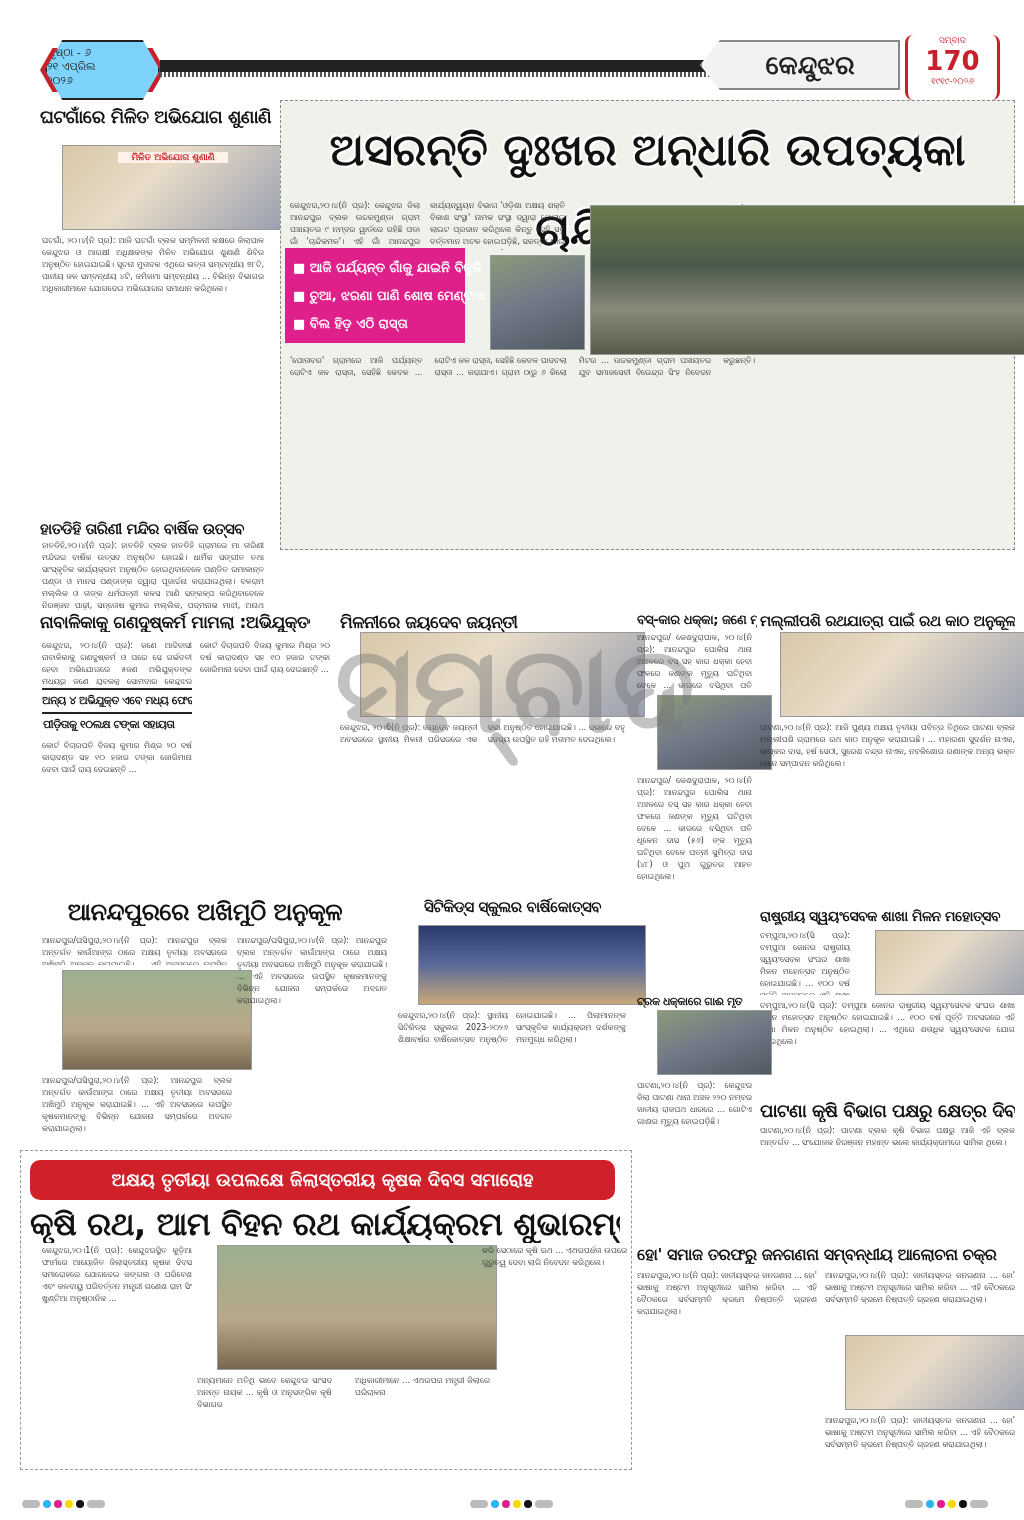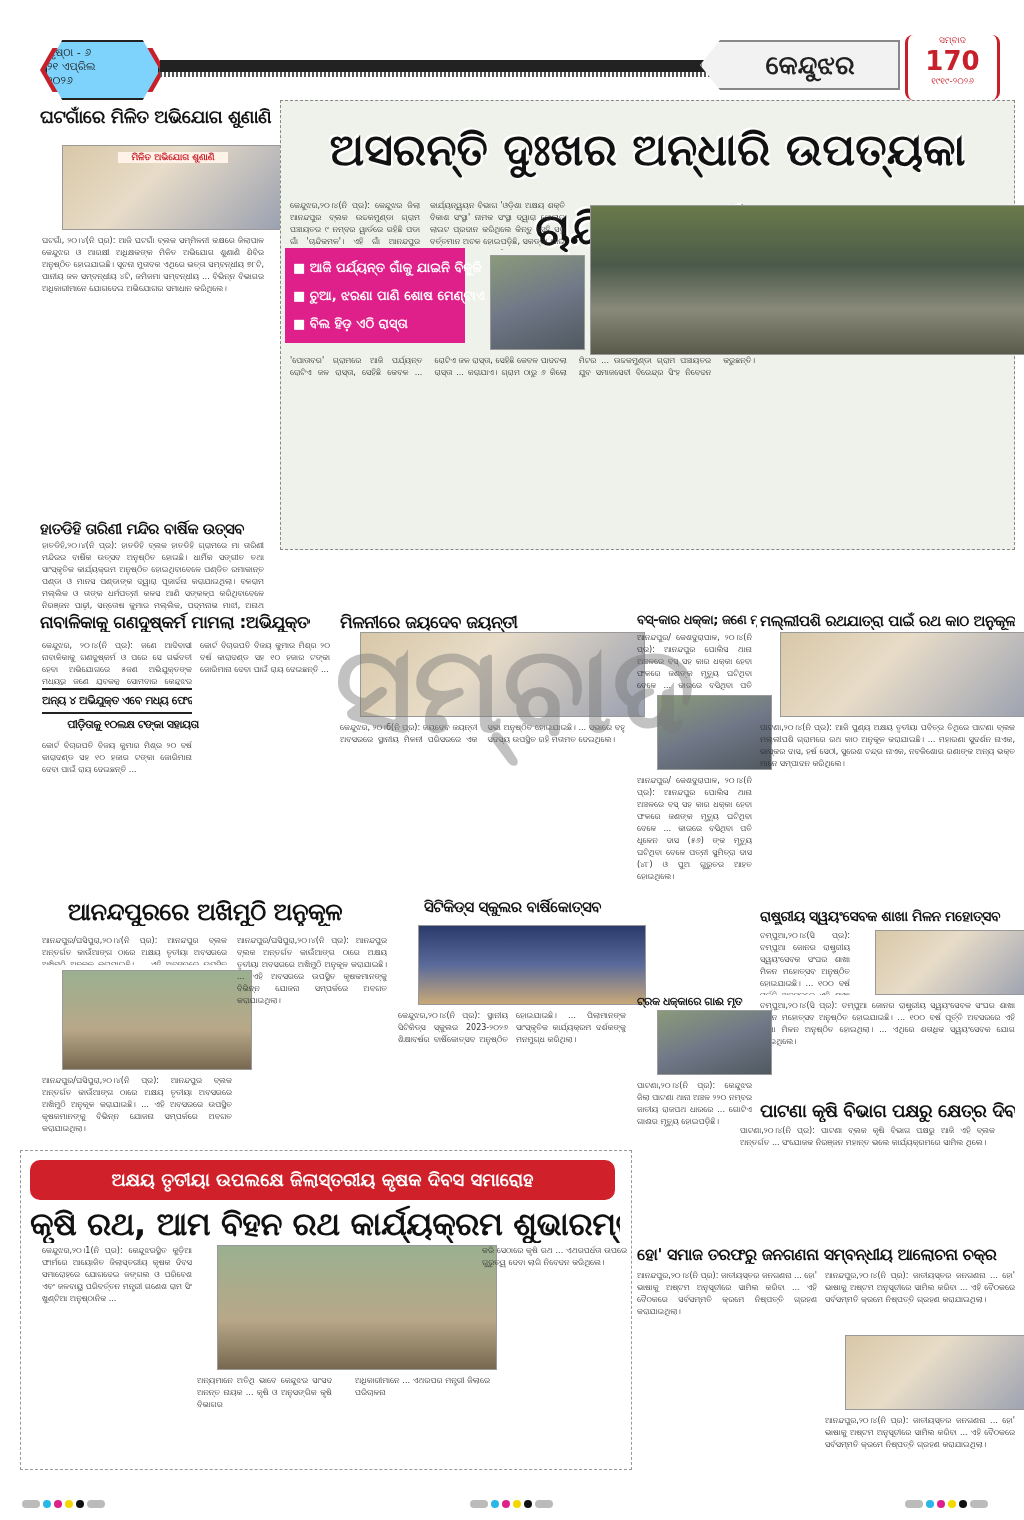--- a/index.html
+++ b/index.html
@@ -76,21 +76,21 @@
   <span>ରୋଟିଏ ଜଳ ରାସ୍ତା, ସେହିଛି କେବଳ ପାଦଚଲା ରାସ୍ତା ...</span>
   <span>କରାଯାଏ। ଗ୍ରାମ ଠାରୁ ୬ କିଲୋ ମିଟର ...</span>
   <span>ଉଚ୍ଚକମୁଣ୍ଡା ଗ୍ରାମ ପଞ୍ଚାୟତର ଯୁବ ସମାଜସେବୀ ବିରେନ୍ଦ୍ର ସିଂହ ନିବେଦନ କରୁଛନ୍ତି।</span>
 </div>
 
 <div class="abs hl" style="left:40px;top:612px;width:270px;font-size:17px;">ନାବାଳିକାକୁ ଗଣଦୁଷ୍କର୍ମ ମାମଲା :ଅଭିଯୁକ୍ତକୁ ୨୦ବର୍ଷ କାରାଦଣ୍ଡ</div>
 <div class="abs body-text" style="left:42px;top:640px;width:150px;height:45px;">କେନ୍ଦୁଝର, ୨୦।୪(ନି ପ୍ର): ଜଣେ ଆଦିବାସୀ ନାବାଳିକାକୁ ଗଣଦୁଷ୍କର୍ମ ଓ ପରେ ସେ ଗର୍ଭବତୀ ହେବା ଅଭିଯୋଗରେ ୫ଜଣ ଅଭିଯୁକ୍ତଙ୍କ ମଧ୍ୟରୁ ଜଣେ ଯୁବକକୁ ସୋମବାର କେନ୍ଦୁଝର ଅତିରିକ୍ତ ଜିଲା ଓ ଦୌରାଜଜ ତଥା ପାଷ୍ଟୋକ</div>
 <div class="abs divider" style="left:42px;top:688px;width:150px;"></div>
 <div class="abs hl" style="left:42px;top:694px;width:150px;font-size:11px;text-align:center;">ଅନ୍ୟ ୪ ଅଭିଯୁକ୍ତ ଏବେ ମଧ୍ୟ ଫେରାର</div>
 <div class="abs divider" style="left:42px;top:712px;width:150px;"></div>
-<div class="abs hl" style="left:58px;top:718px;width:150px;font-size:11px;text-align:center;">ପୀଡ଼ିତାକୁ ୧୦ଲକ୍ଷ ଟଙ୍କା ସହାୟତା</div>
+<div class="abs hl" style="left:43px;top:718px;width:150px;font-size:11px;">ପୀଡ଼ିତାକୁ ୧୦ଲକ୍ଷ ଟଙ୍କା ସହାୟତା</div>
 <div class="abs body-text" style="left:42px;top:740px;width:150px;height:150px;">କୋର୍ଟ ବିଚାରପତି ବିଜୟ କୁମାର ମିଶ୍ର ୨୦ ବର୍ଷ କାରାଦଣ୍ଡ ସହ ୧୦ ହଜାର ଟଙ୍କା ଜୋରିମାନା ଦେବା ପାଇଁ ରାୟ ଦେଇଛନ୍ତି ...</div>
 <div class="abs body-text" style="left:200px;top:640px;width:130px;height:250px;">କୋର୍ଟ ବିଚାରପତି ବିଜୟ କୁମାର ମିଶ୍ର ୨୦ ବର୍ଷ କାରାଦଣ୍ଡ ସହ ୧୦ ହଜାର ଟଙ୍କା ଜୋରିମାନା ଦେବା ପାଇଁ ରାୟ ଦେଇଛନ୍ତି ...</div>
 
 <div class="abs hl" style="left:340px;top:612px;width:290px;font-size:17px;">ମିଳନୀରେ ଜୟଦେବ ଜୟନ୍ତୀ</div>
 <div class="abs photo people" style="left:340px;top:632px;width:285px;height:85px;"></div>
 <div class="abs body-text" style="left:340px;top:722px;width:285px;height:160px;column-count:2;column-gap:10px;">କେନ୍ଦୁଝର, ୨୦।6(ନି ପ୍ର): ଜୟଦେବ ଜୟନ୍ତୀ ଅବସରରେ ସ୍ଥାନୀୟ ମିଳନୀ ପରିସରରେ ଏକ ସଭା ଅନୁଷ୍ଠିତ ହୋଇଯାଇଛି। ... ସଭାରେ ବହୁ ସଦସ୍ୟ ଉପସ୍ଥିତ ରହି ମତାମତ ଦେଇଥିଲେ।</div>
 
 <div class="abs hl" style="left:637px;top:612px;width:120px;font-size:13px;">ବସ୍-କାର ଧକ୍କା; ଜଣେ ମୃତ</div>
 <div class="abs body-text" style="left:637px;top:632px;width:115px;height:60px;">ଆନନ୍ଦପୁର/ କେଶଦୁରାପାଳ, ୨୦।୪(ନି ପ୍ର): ଆନନ୍ଦପୁର ପୋଲିସ ଥାନା ଅଞ୍ଚଳରେ ବସ୍ ସହ କାର ଧକ୍କା ହେବା ଫଳରେ ଜଣଙ୍କ ମୃତ୍ୟୁ ଘଟିଥିବା ବେଳେ ... କାରରେ ବସିଥିବା ପତି ଧୂଳେନ ଦାସ (୫୬) ଙ୍କ ମୃତ୍ୟୁ ଘଟିଥିବା ବେଳେ ପତ୍ନୀ ସୁମିତ୍ରା ଦାସ (୪୮) ଓ ପୁଅ ଗୁରୁତର ଆହତ ହୋଇଥିଲେ।</div>
 <div class="abs photo road" style="left:637px;top:695px;width:115px;height:75px;"></div>
@@ -113,21 +113,21 @@
 <div class="abs hl" style="left:760px;top:908px;width:255px;font-size:14px;">ରାଷ୍ଟ୍ରୀୟ ସ୍ୱୟଂସେବକ ଶାଖା ମିଳନ ମହୋତ୍ସବ</div>
 <div class="abs body-text" style="left:760px;top:930px;width:90px;height:65px;">ଚମ୍ପୁଆ,୨୦।୪(ସି ପ୍ର): ଚମ୍ପୁଆ ଜୋନର ରାଷ୍ଟ୍ରୀୟ ସ୍ୱୟଂସେବକ ସଂଘର ଶାଖା ମିଳନ ମହୋତ୍ସବ ଅନୁଷ୍ଠିତ ହୋଇଯାଇଛି। ... ୧୦୦ ବର୍ଷ ପୂର୍ତ୍ତି ଅବସରରେ ଏହି ଶାଖା ମିଳନ ଅନୁଷ୍ଠିତ ହୋଇଥିଲା। ... ଏଥିରେ ଶତାଧିକ ସ୍ୱୟଂସେବକ ଯୋଗ ଦେଇଥିଲେ।</div>
 <div class="abs photo people" style="left:855px;top:930px;width:160px;height:65px;"></div>
 <div class="abs body-text" style="left:760px;top:1000px;width:255px;height:80px;">ଚମ୍ପୁଆ,୨୦।୪(ସି ପ୍ର): ଚମ୍ପୁଆ ଜୋନର ରାଷ୍ଟ୍ରୀୟ ସ୍ୱୟଂସେବକ ସଂଘର ଶାଖା ମିଳନ ମହୋତ୍ସବ ଅନୁଷ୍ଠିତ ହୋଇଯାଇଛି। ... ୧୦୦ ବର୍ଷ ପୂର୍ତ୍ତି ଅବସରରେ ଏହି ଶାଖା ମିଳନ ଅନୁଷ୍ଠିତ ହୋଇଥିଲା। ... ଏଥିରେ ଶତାଧିକ ସ୍ୱୟଂସେବକ ଯୋଗ ଦେଇଥିଲେ।</div>
 
 <div class="abs hl" style="left:637px;top:995px;width:120px;font-size:11px;">ଟ୍ରକ ଧକ୍କାରେ ଗାଈ ମୃତ</div>
 <div class="abs photo road" style="left:637px;top:1010px;width:115px;height:65px;"></div>
 <div class="abs body-text" style="left:637px;top:1080px;width:115px;height:160px;">ପାଟଣା,୨୦।୪(ନି ପ୍ର): କେନ୍ଦୁଝର ଜିଲା ପାଟଣା ଥାନା ଅଞ୍ଚଳ ୨୨୦ ନମ୍ବର ଜାତୀୟ ରାଜପଥ ଧାରରେ ... ଗୋଟିଏ ଗାଈର ମୃତ୍ୟୁ ହୋଇପଡ଼ିଛି।</div>
 
 <div class="abs hl" style="left:760px;top:1100px;width:255px;font-size:18px;">ପାଟଣା କୃଷି ବିଭାଗ ପକ୍ଷରୁ କ୍ଷେତ୍ର ଦିବସ</div>
-<div class="abs body-text" style="left:740px;top:1125px;width:255px;height:110px;">ପାଟଣା,୨୦।୪(ନି ପ୍ର): ପାଟଣା ବ୍ଲକ କୃଷି ବିଭାଗ ପକ୍ଷରୁ ଆଜି ଏହି ବ୍ଲକ ଅନ୍ତର୍ଗତ ... ସଂଯୋଜକ ନିରଞ୍ଜନ ମହାନ୍ତ ଭଲେ କାର୍ଯ୍ୟକ୍ରମରେ ସାମିଲ ଥିଲେ।</div>
+<div class="abs body-text" style="left:760px;top:1125px;width:255px;height:110px;">ପାଟଣା,୨୦।୪(ନି ପ୍ର): ପାଟଣା ବ୍ଲକ କୃଷି ବିଭାଗ ପକ୍ଷରୁ ଆଜି ଏହି ବ୍ଲକ ଅନ୍ତର୍ଗତ ... ସଂଯୋଜକ ନିରଞ୍ଜନ ମହାନ୍ତ ଭଲେ କାର୍ଯ୍ୟକ୍ରମରେ ସାମିଲ ଥିଲେ।</div>
 
 <div class="abs bottom-box"></div>
 <div class="abs red-banner">ଅକ୍ଷୟ ତୃତୀୟା ଉପଲକ୍ଷେ ଜିଲାସ୍ତରୀୟ କୃଷକ ଦିବସ ସମାରୋହ</div>
 <div class="abs hl" style="left:30px;top:1205px;width:590px;font-size:32px;text-align:center;">କୃଷି ରଥ, ଆମ ବିହନ ରଥ କାର୍ଯ୍ୟକ୍ରମ ଶୁଭାରମ୍ଭ</div>
 <div class="abs body-text" style="left:42px;top:1245px;width:150px;height:215px;">କେନ୍ଦୁଝର,୨୦।1(ନି ପ୍ର): କେନ୍ଦୁଝରସ୍ଥିତ କୁଡ଼ିଆ ଫାର୍ମରେ ଆୟୋଜିତ ଜିଲାସ୍ତରୀୟ କୃଷକ ଦିବସ ସମାରୋହରେ ଯୋଗଦେଇ ଜଙ୍ଗଲ ଓ ପରିବେଶ ଏବଂ ଜଳବାୟୁ ପରିବର୍ତ୍ତନ ମନ୍ତ୍ରୀ ଗଣେଶ ରାମ ସିଂ ଖୁଣ୍ଟିଆ ଅନୁଷ୍ଠାନିକ ...</div>
 <div class="abs photo field" style="left:197px;top:1245px;width:280px;height:125px;"></div>
 <div class="abs body-text" style="left:197px;top:1375px;width:135px;height:90px;">ଅନ୍ୟମାନେ ଅତିଥି ଭାବେ କେନ୍ଦୁଝର ସାଂସଦ ଅନନ୍ତ ନାୟକ ... କୃଷି ଓ ଅନୁସଙ୍ଗିକ କୃଷି ବିଭାଗର</div>
 <div class="abs body-text" style="left:340px;top:1375px;width:135px;height:90px;margin-left:15px;">ଅଧିକାରୀମାନେ ... ଏଥରପର ମନ୍ତ୍ରୀ ଜିଲାରେ ପରିଚାଳନା</div>
 <div class="abs body-text" style="left:482px;top:1245px;width:145px;height:220px;">କରି ସେଠାରେ କୃଷି ରଥ ... ଏଥରପର୍ଧତା ଉପରେ ଗୁରୁତ୍ୱ ଦେବା ଲାଗି ନିବେଦନ କରିଥିଲେ।</div>
 

